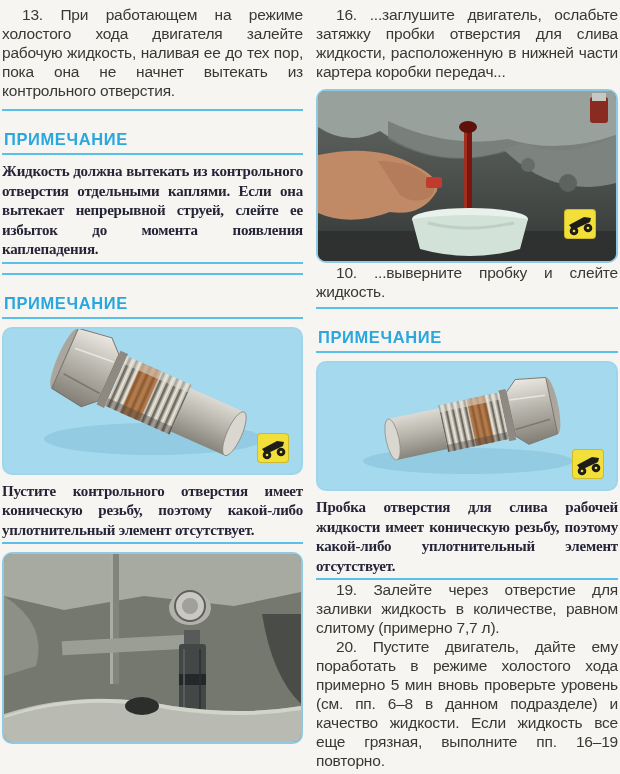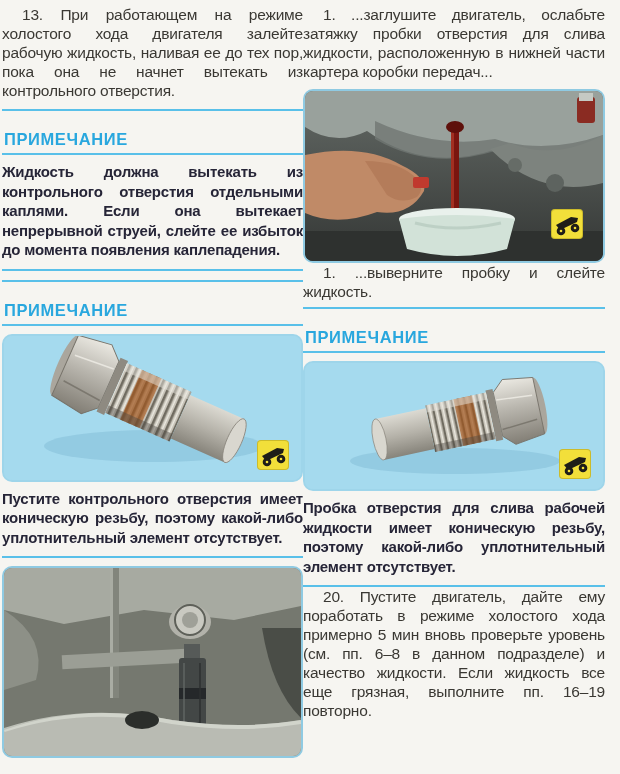--- a/index.html
+++ b/index.html
@@ -1,38 +1,38 @@
 <!DOCTYPE html>
 <html><head>
 <meta charset="utf-8">
 <style>
   html,body { margin:0; padding:0; background:#e9e8e4; }
   .page {
     position:relative; width:620px; height:774px; overflow:hidden;
     background:#f6f5f1; box-sizing:border-box; padding:5px 0 0 2px;
-    display:flex; 
+    display:flex; gap:13px;
     font-family:"Liberation Sans", sans-serif; color:#3a3833;
   }
   .col { flex:0 0 301px; width:301px; }
   .col-right { flex:0 0 302px; width:302px; }
 
   p.body {
     margin:0; font-size:15.5px; line-height:19px;
     text-align:justify; text-indent:20px; letter-spacing:-0.2px;
   } .mt10 { margin-top:10px; }
 
   .note-hd {
     margin-top:9px; padding:19px 0 4px 2px;
     border-top:2px solid #59c0e9; border-bottom:2px solid #59c0e9;
     color:#29a7de; font-weight:bold; font-size:16.5px; letter-spacing:0.6px;
   }
   .note-body, .caption {
     margin:7px 0 0 0; font-weight:bold; font-size:15px; line-height:19.5px;
     text-align:justify; color:#262537; letter-spacing:-0.2px;
-    border-bottom:2px solid #59c0e9; padding-bottom:9px;
+    border-bottom:2px solid #59c0e9; padding-bottom:2px;font-family:Liberation Serif, serif;
   }
 
   .photo {
     position:relative; border-radius:10px; overflow:hidden;
     border:2px solid #9ed5ea; background:#a5daee; margin-top:8px;
   }
   .photo svg { display:block; }
 
   .badge {
     position:absolute; right:12px; bottom:10px; width:32px; height:30px;
@@ -139,21 +139,21 @@
         <line x1="196" y1="95" x2="196" y2="165" stroke="#2c2f30" stroke-width="1.5"></line>
         <path d="M0,162 Q80,134 168,152 Q238,162 297,152 V188 H0 Z" fill="#b9bbb3"></path>
         <path d="M0,162 Q80,136 168,154 Q238,164 297,154" fill="none" stroke="#dcded6" stroke-width="4" opacity="0.7"></path>
         <ellipse cx="138" cy="152" rx="17" ry="9" fill="#2b2e2b"></ellipse>
       </svg>
 
     </div>
   </div>
 
   <div class="col col-right">
-    <p class="body">1. ...заглушите двигатель, ослабьте затяжку пробки отверстия для слива жидкости, расположенную в нижней части картера коробки передач...</p>
+    <p class="body">16. ...заглушите двигатель, ослабьте затяжку пробки отверстия для слива жидкости, расположенную в нижней части картера коробки передач...</p>
 
     <div class="photo" style="height:170px; border-color:#8fcae2;">
       <svg width="298" height="170" viewBox="0 0 298 170">
         <rect width="298" height="170" fill="url(#gDark)"></rect>
         <path d="M0,0 H298 V66 Q245,92 192,58 Q120,82 62,40 Q30,56 0,36 Z" fill="#99a19c"></path>
         <path d="M70,30 Q130,58 190,48 Q240,64 298,44 V70 Q240,90 190,60 Q125,80 70,48 Z" fill="#717773" opacity="0.8"></path>
         <path d="M185,58 Q235,108 298,92 V44 Q250,70 205,52 Z" fill="#7d837e"></path>
         <circle cx="250" cy="92" r="9" fill="#5d635f"></circle>
         <circle cx="210" cy="74" r="7" fill="#666c67"></circle>
         <rect x="272" y="6" width="18" height="26" rx="3" fill="#8a2b22"></rect>
@@ -169,37 +169,38 @@
         <path d="M94,128 Q152,120 210,128 L202,158 Q152,172 102,158 Z" fill="#d2e2d8"></path>
         <path d="M110,132 Q150,142 196,132" fill="none" stroke="#b8ccc0" stroke-width="3" opacity="0.8"></path>
       </svg>
       <div class="badge raised">
         <svg viewBox="0 0 32 30">
             <use href="#carBadge"></use>
           </svg>
       </div>
     </div>
 
-    <p class="body mt10">1. ...выверните пробку и слейте жидкость.</p>
+    <p class="body mt10">10. ...выверните пробку и слейте жидкость.</p>
 
     <div class="note-hd" style="margin-top:6px;">
       <span>ПРИМЕЧАНИЕ</span>
     </div>
 
     <div class="photo" style="height:126px;">
       <svg width="298" height="126" viewBox="0 0 298 126">
         <rect width="298" height="126" fill="#a5daee"></rect>
         <ellipse cx="150" cy="98" rx="105" ry="13" fill="#7fb8d3" opacity="0.45"></ellipse>
         <use href="#plug" transform="translate(152,60) scale(-0.72,0.72) rotate(12)"></use>
       </svg>
       <div class="badge">
         <svg viewBox="0 0 32 30">
             <use href="#carBadge"></use>
           </svg>
       </div>
     </div>
 
     <p class="caption">Пробка отверстия для слива рабочей жидкости имеет коническую резьбу, поэтому какой-либо уплотнительный элемент отсутствует.</p>
 
+    <p class="body">19. Залейте через отверстие для заливки жидкость в количестве, равном слитому (примерно 7,7 л).</p>
     <p class="body">20. Пустите двигатель, дайте ему поработать в режиме холостого хода примерно 5 мин вновь проверьте уровень (см. пп. 6–8 в данном подразделе) и качество жидкости. Если жидкость все еще грязная, выполните пп. 16–19 повторно.</p>
   </div>
 
 </div>
 
 </body></html>

